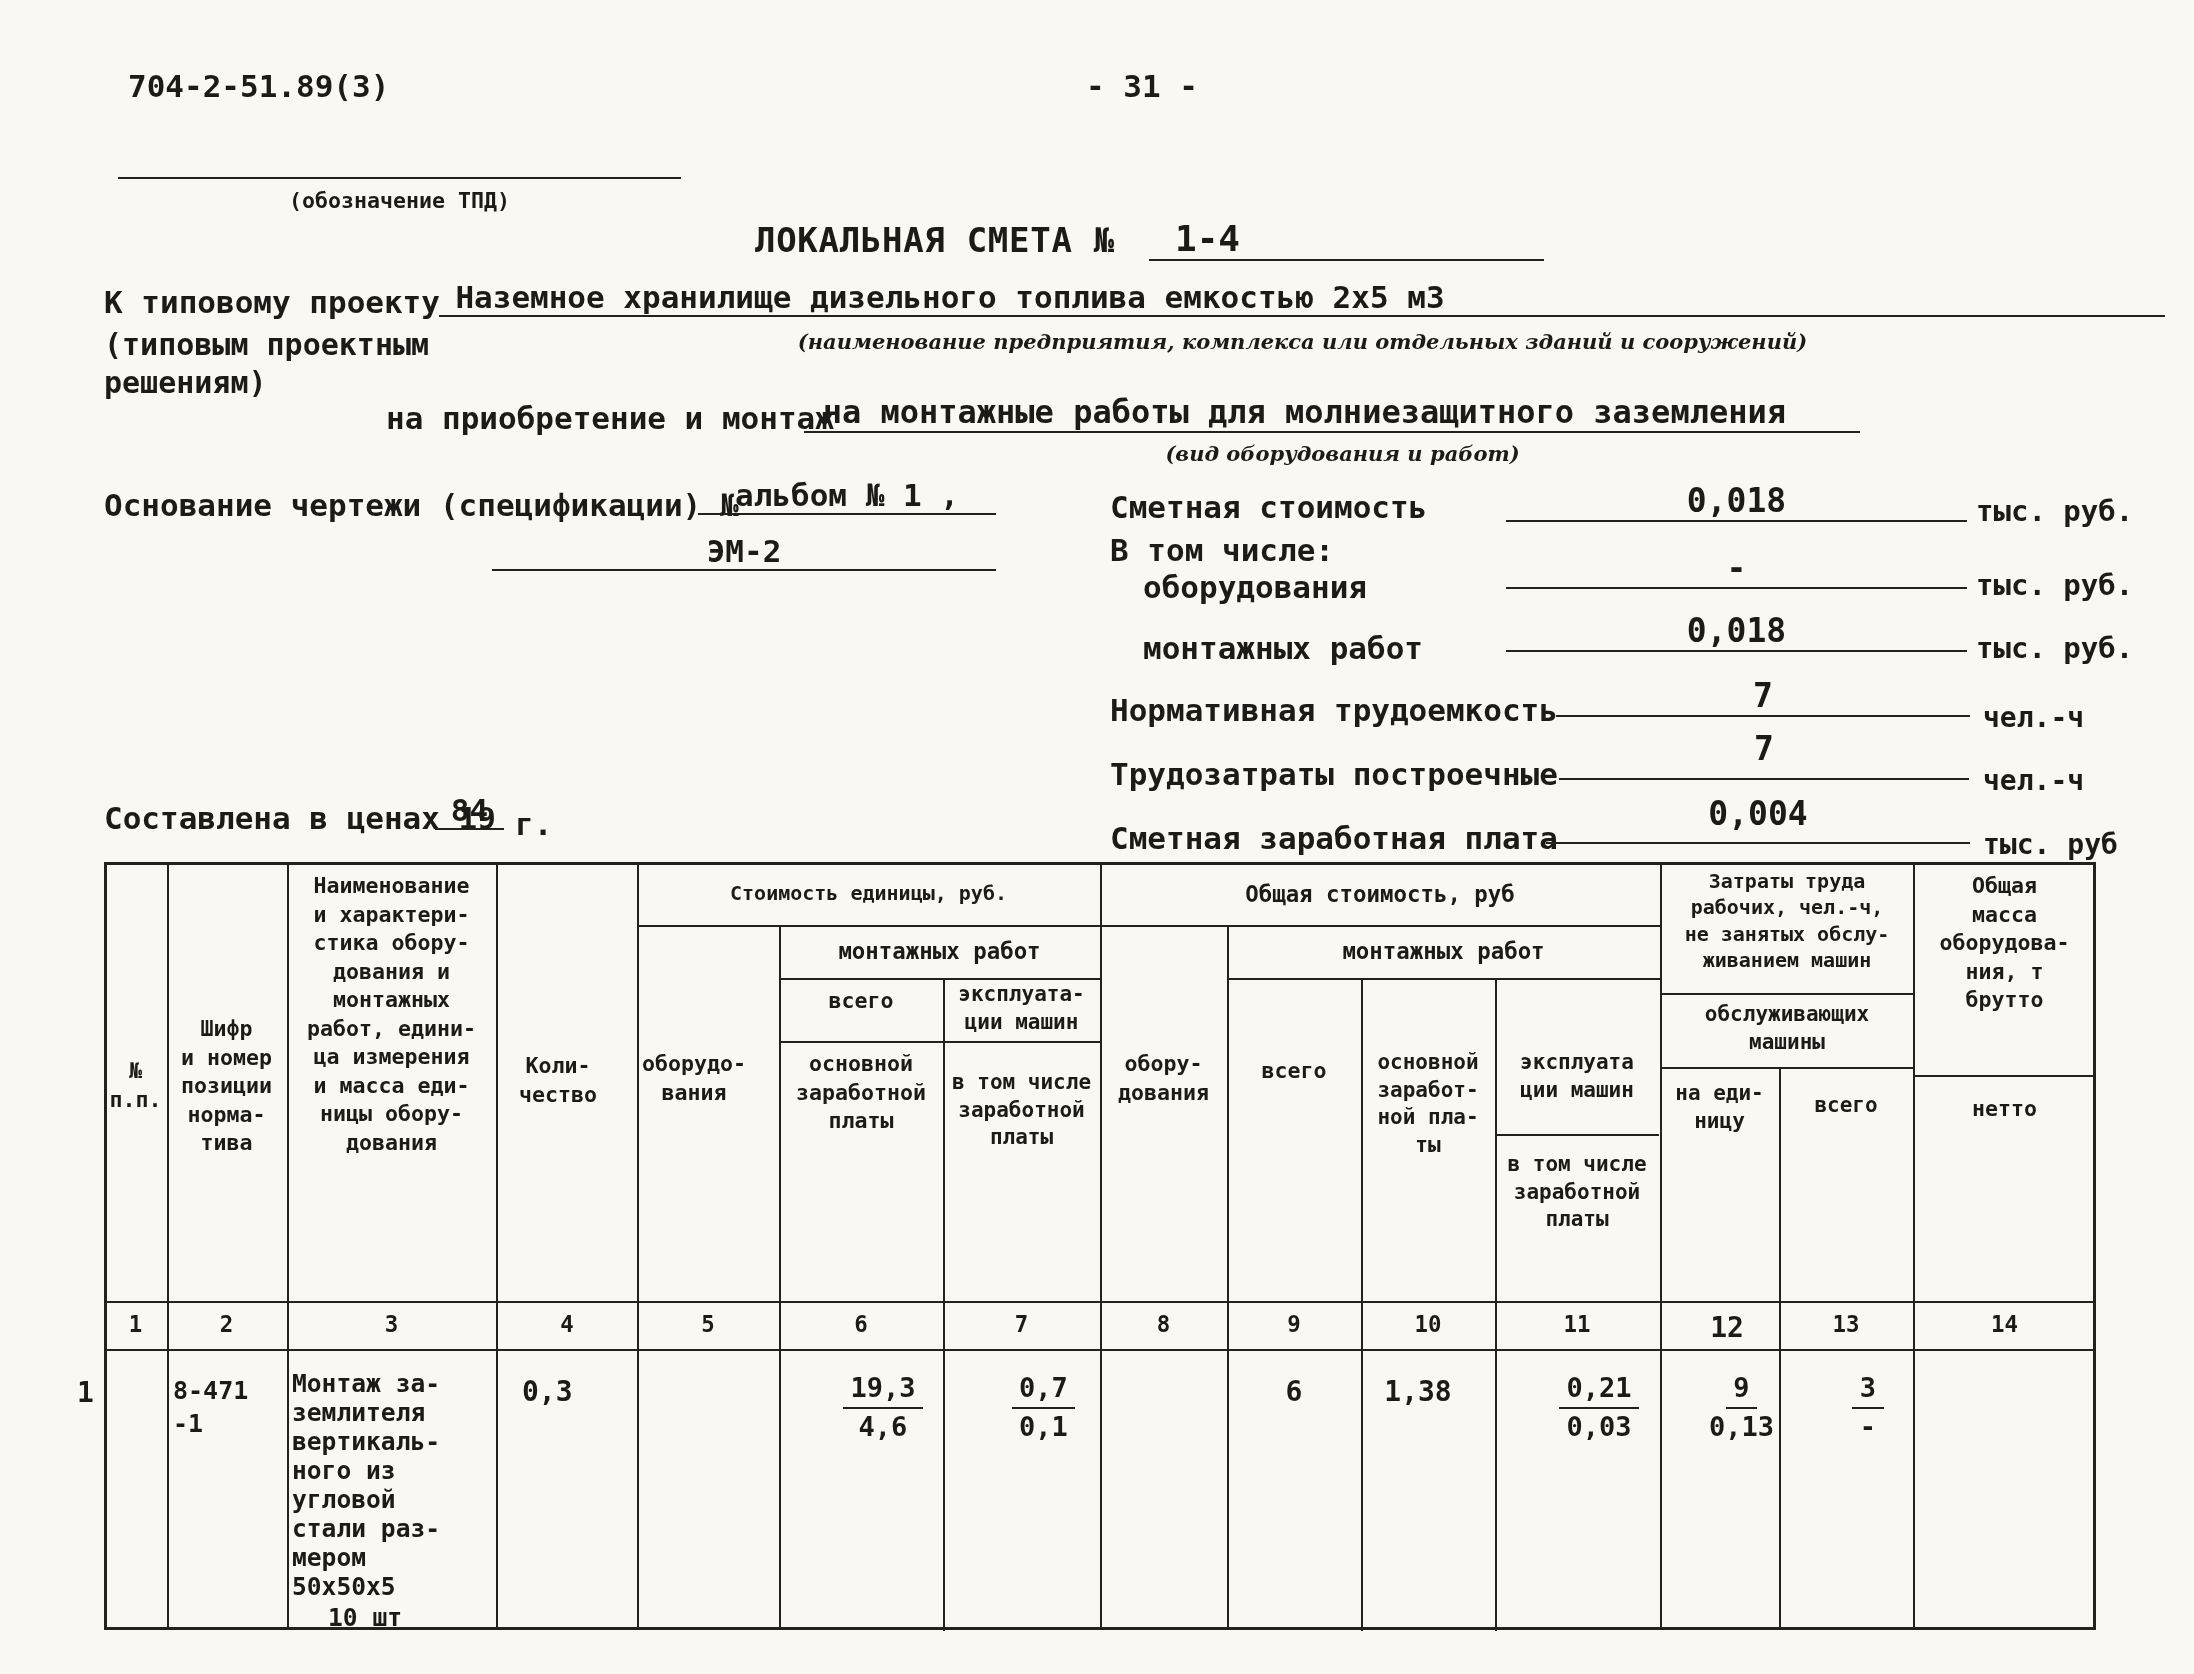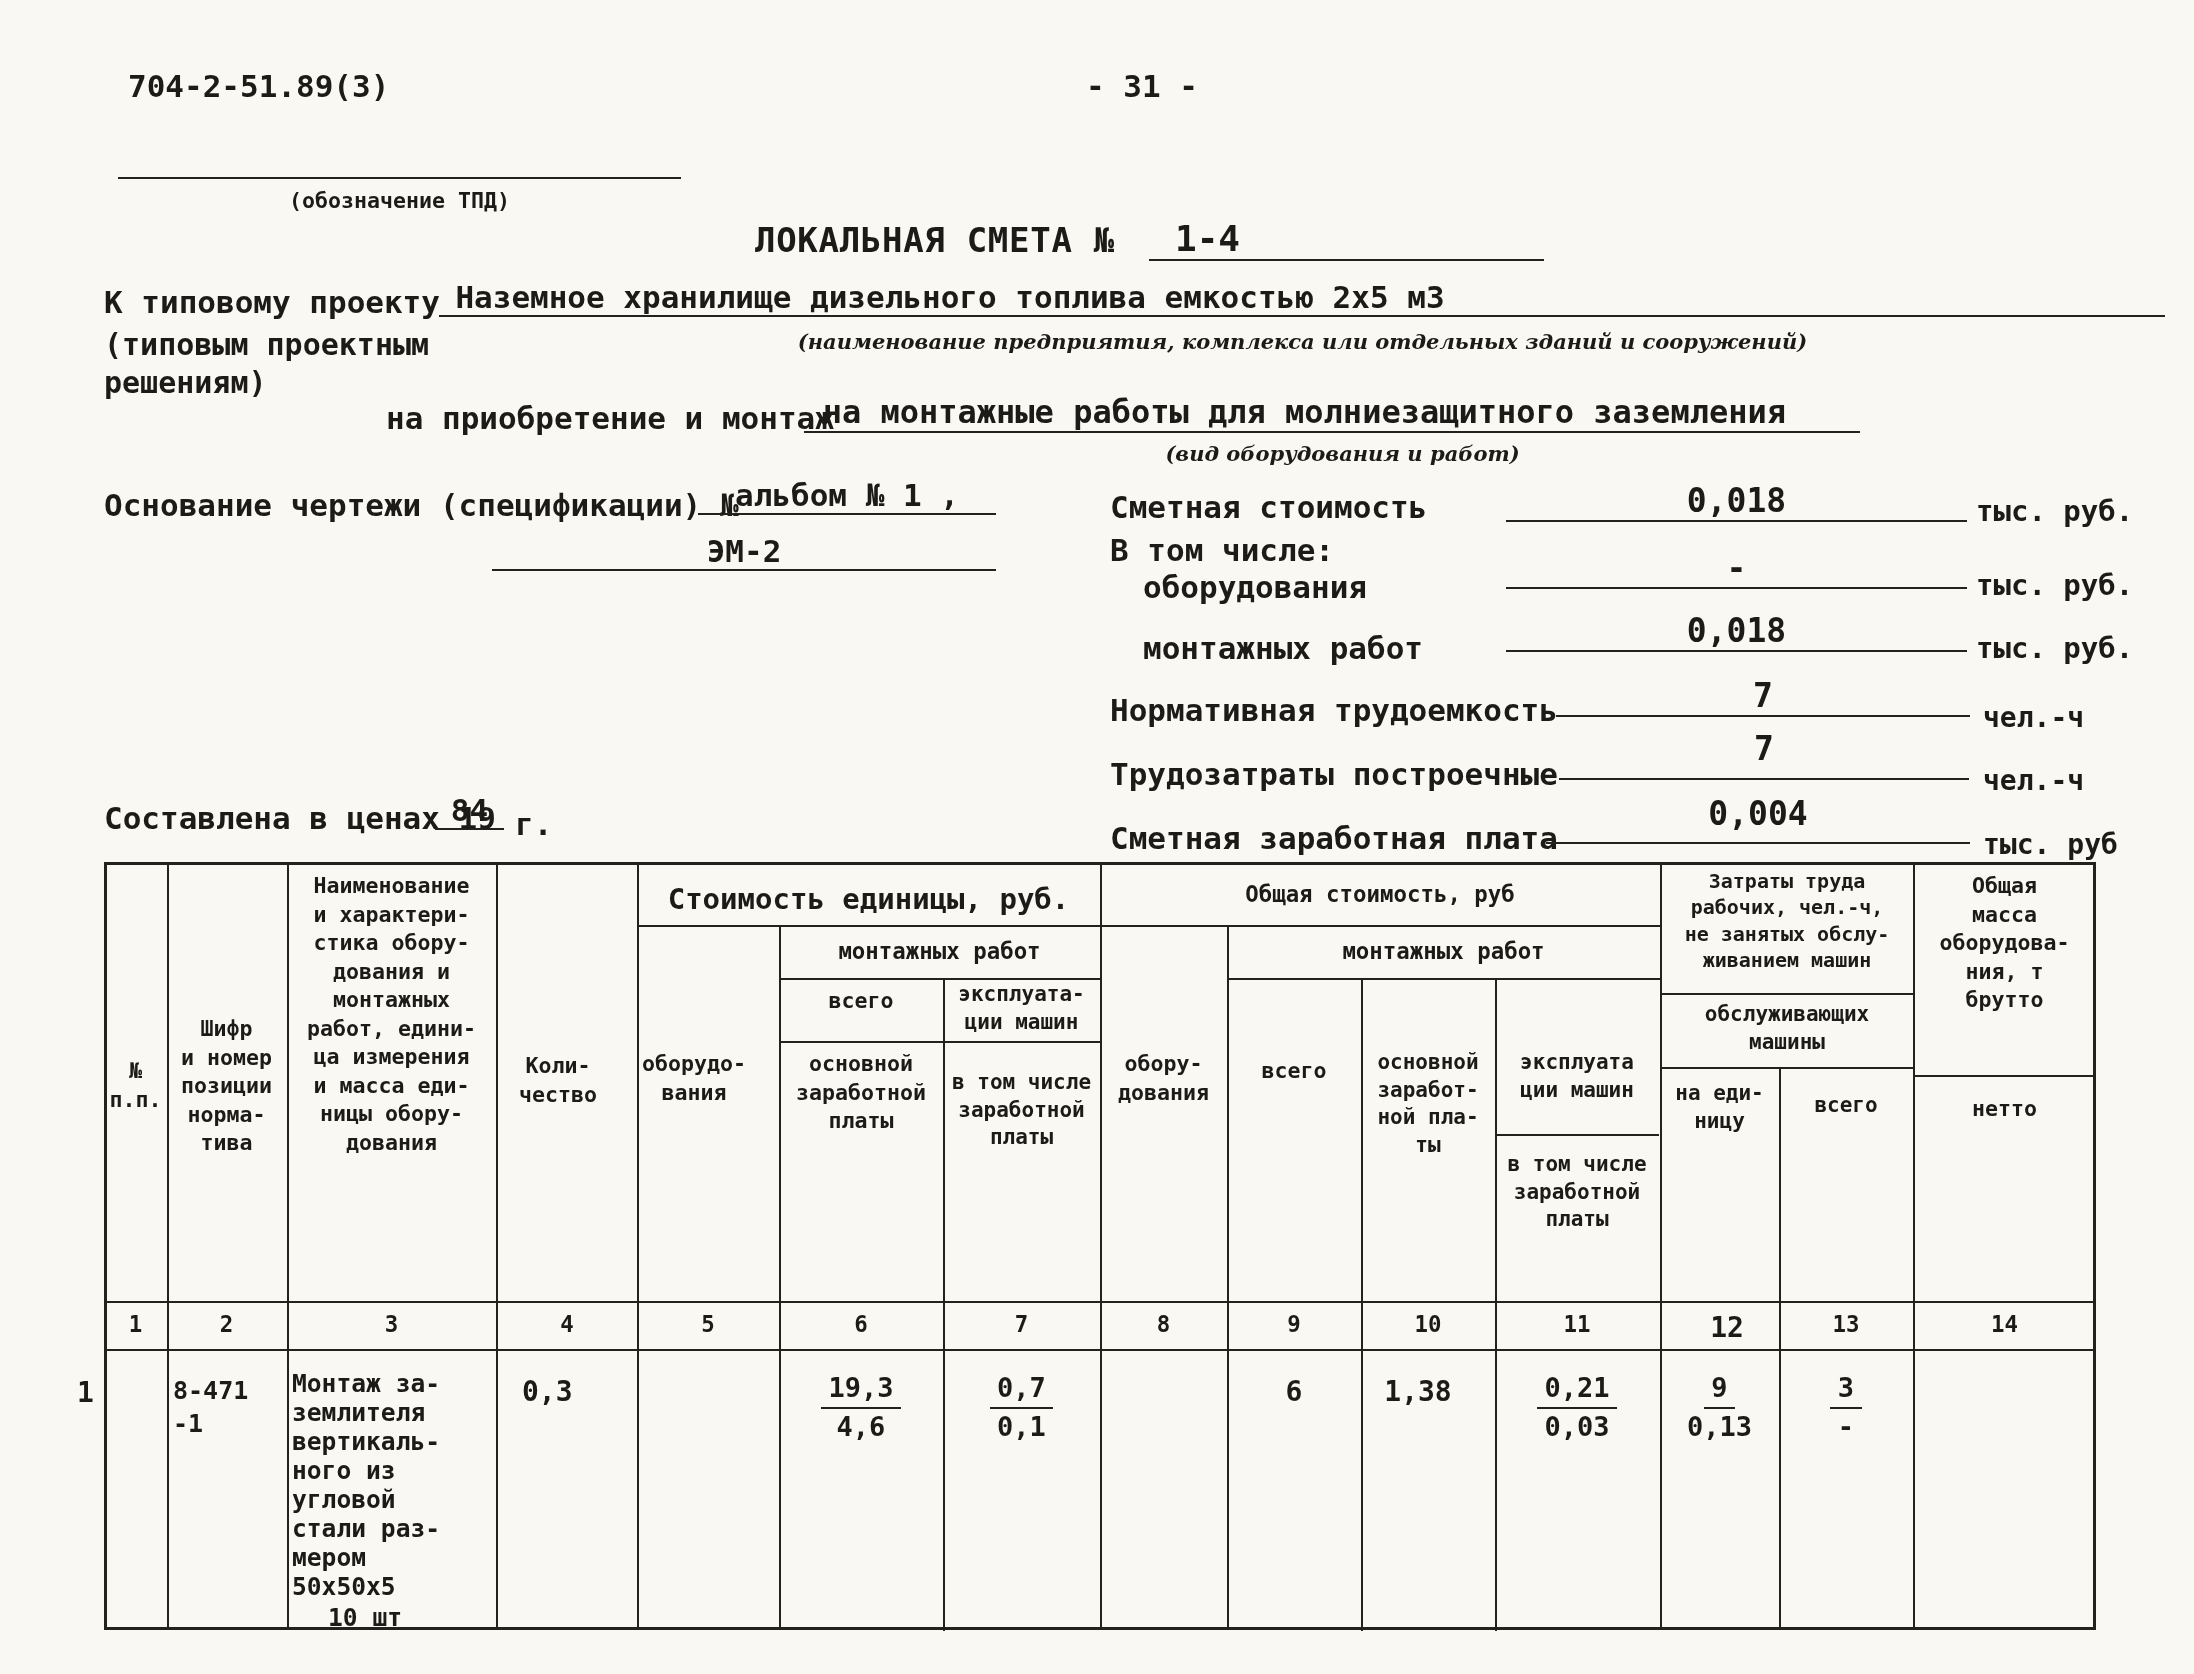--- a/index.html
+++ b/index.html
@@ -10,21 +10,21 @@
   .pre{white-space:pre-line;}
   .ctr{text-align:center;}
   .it{font-family:"DejaVu Serif","Liberation Serif",serif;font-style:italic;font-weight:700;text-align:center;}
   .gl{position:absolute;background:#23221f;}
   .glh{height:2.2px;}
   .glv{width:2.2px;}
   .glh4{height:3px;}
   .glv4{width:3px;}
   .uline{position:absolute;border-bottom:2.2px solid #23221f;display:flex;align-items:flex-end;justify-content:center;}
   .ul-l{justify-content:flex-start;}
-  .frac{position:absolute;text-align:center;line-height:1.25;}
+  .frac{position:absolute;text-align:center;line-height:1.25;margin-left:22px;}
   .fr-top{display:inline-block;border-bottom:2.2px solid #23221f;padding:0 7.5px 2.2px;}
   .fr-bot{display:block;margin-top:1.5px;}
 </style>
 </head>
 <body>
 
 <div id="page">
 
   <div class="t" style="left:128px;top:66px;font-size:31px;">704-2-51.89(3)</div>
   <div class="t" style="left:1086px;top:66px;font-size:31px;">- 31 -</div>
@@ -146,21 +146,21 @@
 дования и
 монтажных
 работ, едини-
 ца измерения
 и масса еди-
 ницы обору-
 дования</div>
     <div class="t ctr pre" style="left:372px;top:190px;width:164px;font-size:21.6px;">Коли-
 чество</div>
 
-    <div class="t ctr" style="left:533px;top:18px;width:463px;font-size:29px;text-align:center;">Стоимость единицы, руб.</div>
+    <div class="t ctr" style="left:533px;top:18px;width:463px;font-size:20px;text-align:center;">Стоимость единицы, руб.</div>
     <div class="t ctr pre" style="left:533px;top:188px;width:114px;font-size:21.6px;">оборудо-
 вания</div>
     <div class="t ctr" style="left:675px;top:75px;width:321px;font-size:22.4px;">монтажных работ</div>
     <div class="t ctr" style="left:675px;top:125px;width:164px;font-size:21.6px;">всего</div>
     <div class="t ctr pre" style="left:675px;top:188px;width:164px;font-size:21.6px;">основной
 заработной
 платы</div>
     <div class="t ctr pre" style="left:839px;top:119px;width:157px;font-size:21px;">эксплуата-
 ции машин</div>
     <div class="t ctr pre" style="left:839px;top:207px;width:157px;font-size:21px;">в том числе

